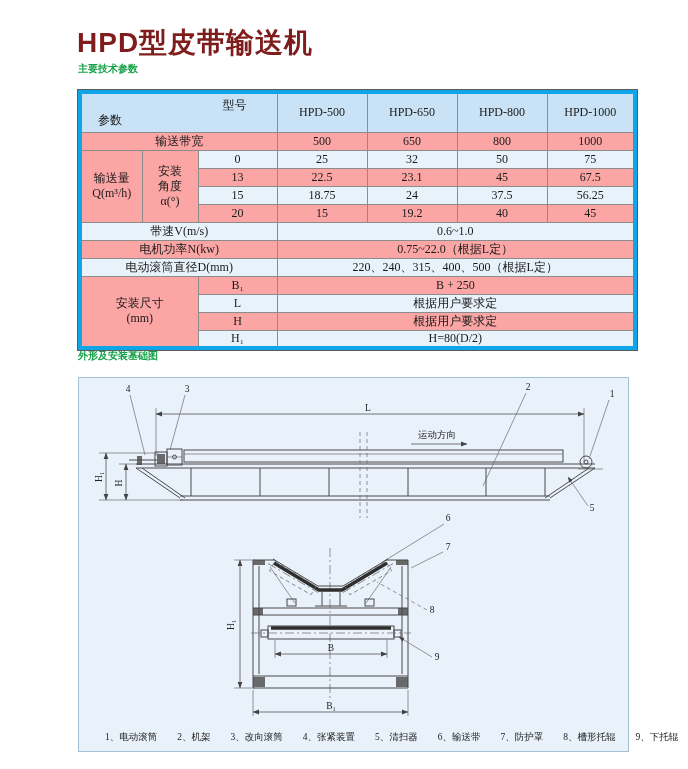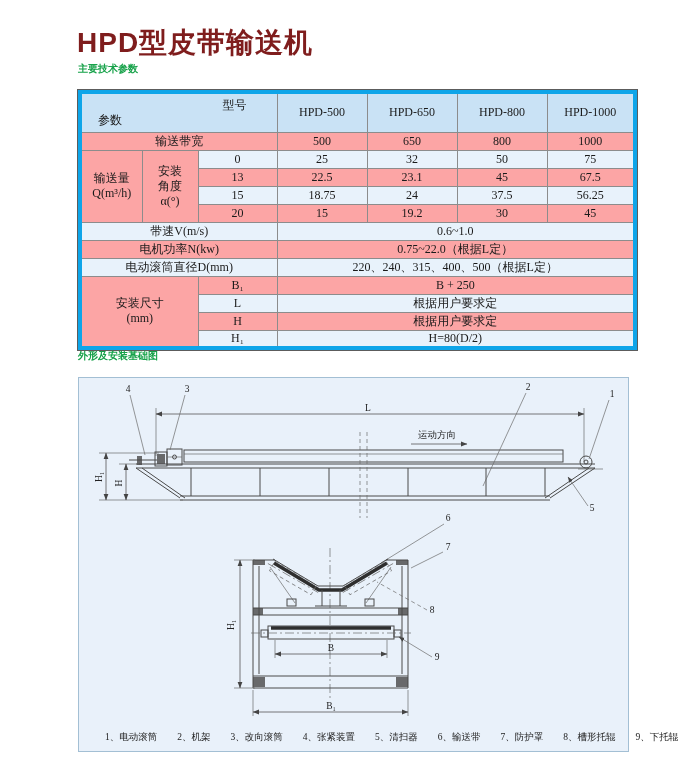--- a/index.html
+++ b/index.html
@@ -123,21 +123,21 @@
     <td class="alt">15</td>
     <td class="alt">18.75</td>
     <td class="alt">24</td>
     <td class="alt">37.5</td>
     <td class="alt">56.25</td>
   </tr>
   <tr>
     <td>20</td>
     <td>15</td>
     <td>19.2</td>
-    <td>30</td>
+    <td>40</td>
     <td>45</td>
   </tr>
   <tr>
     <td colspan="3" class="alt">带速V(m/s)</td>
     <td colspan="4" class="alt">0.6~1.0</td>
   </tr>
   <tr>
     <td colspan="3">电机功率N(kw)</td>
     <td colspan="4">0.75~22.0（根据L定）</td>
   </tr>

